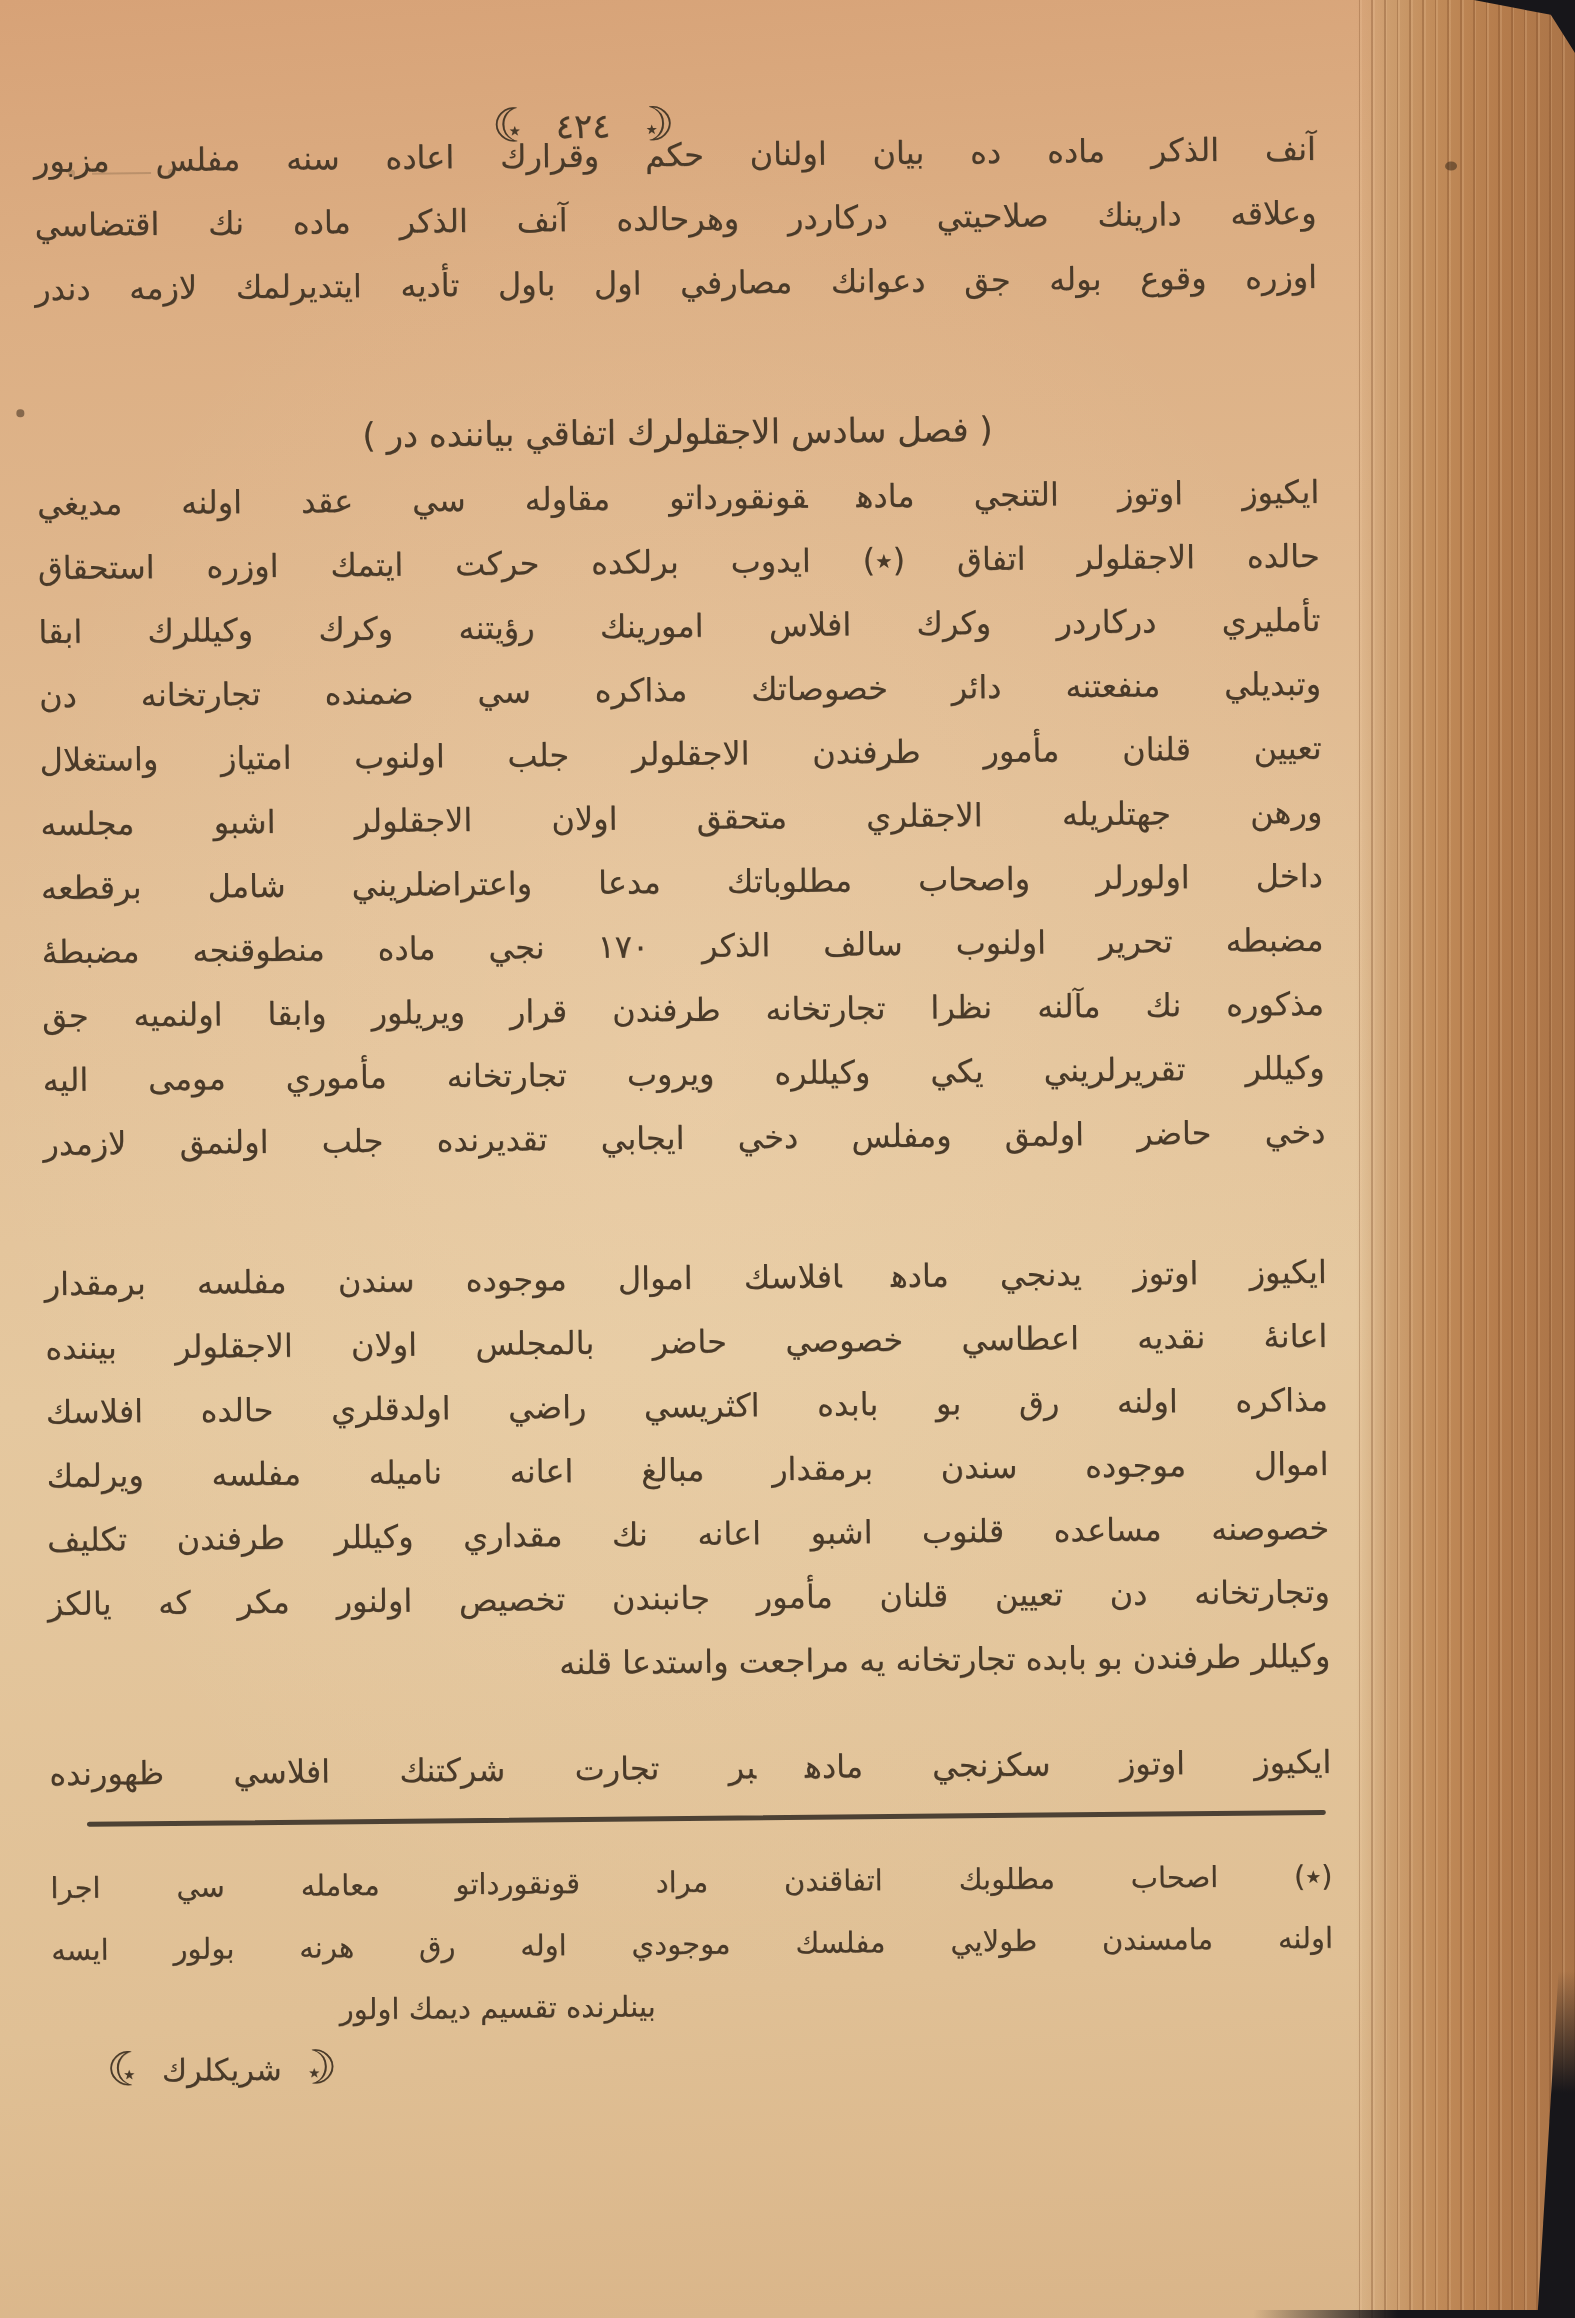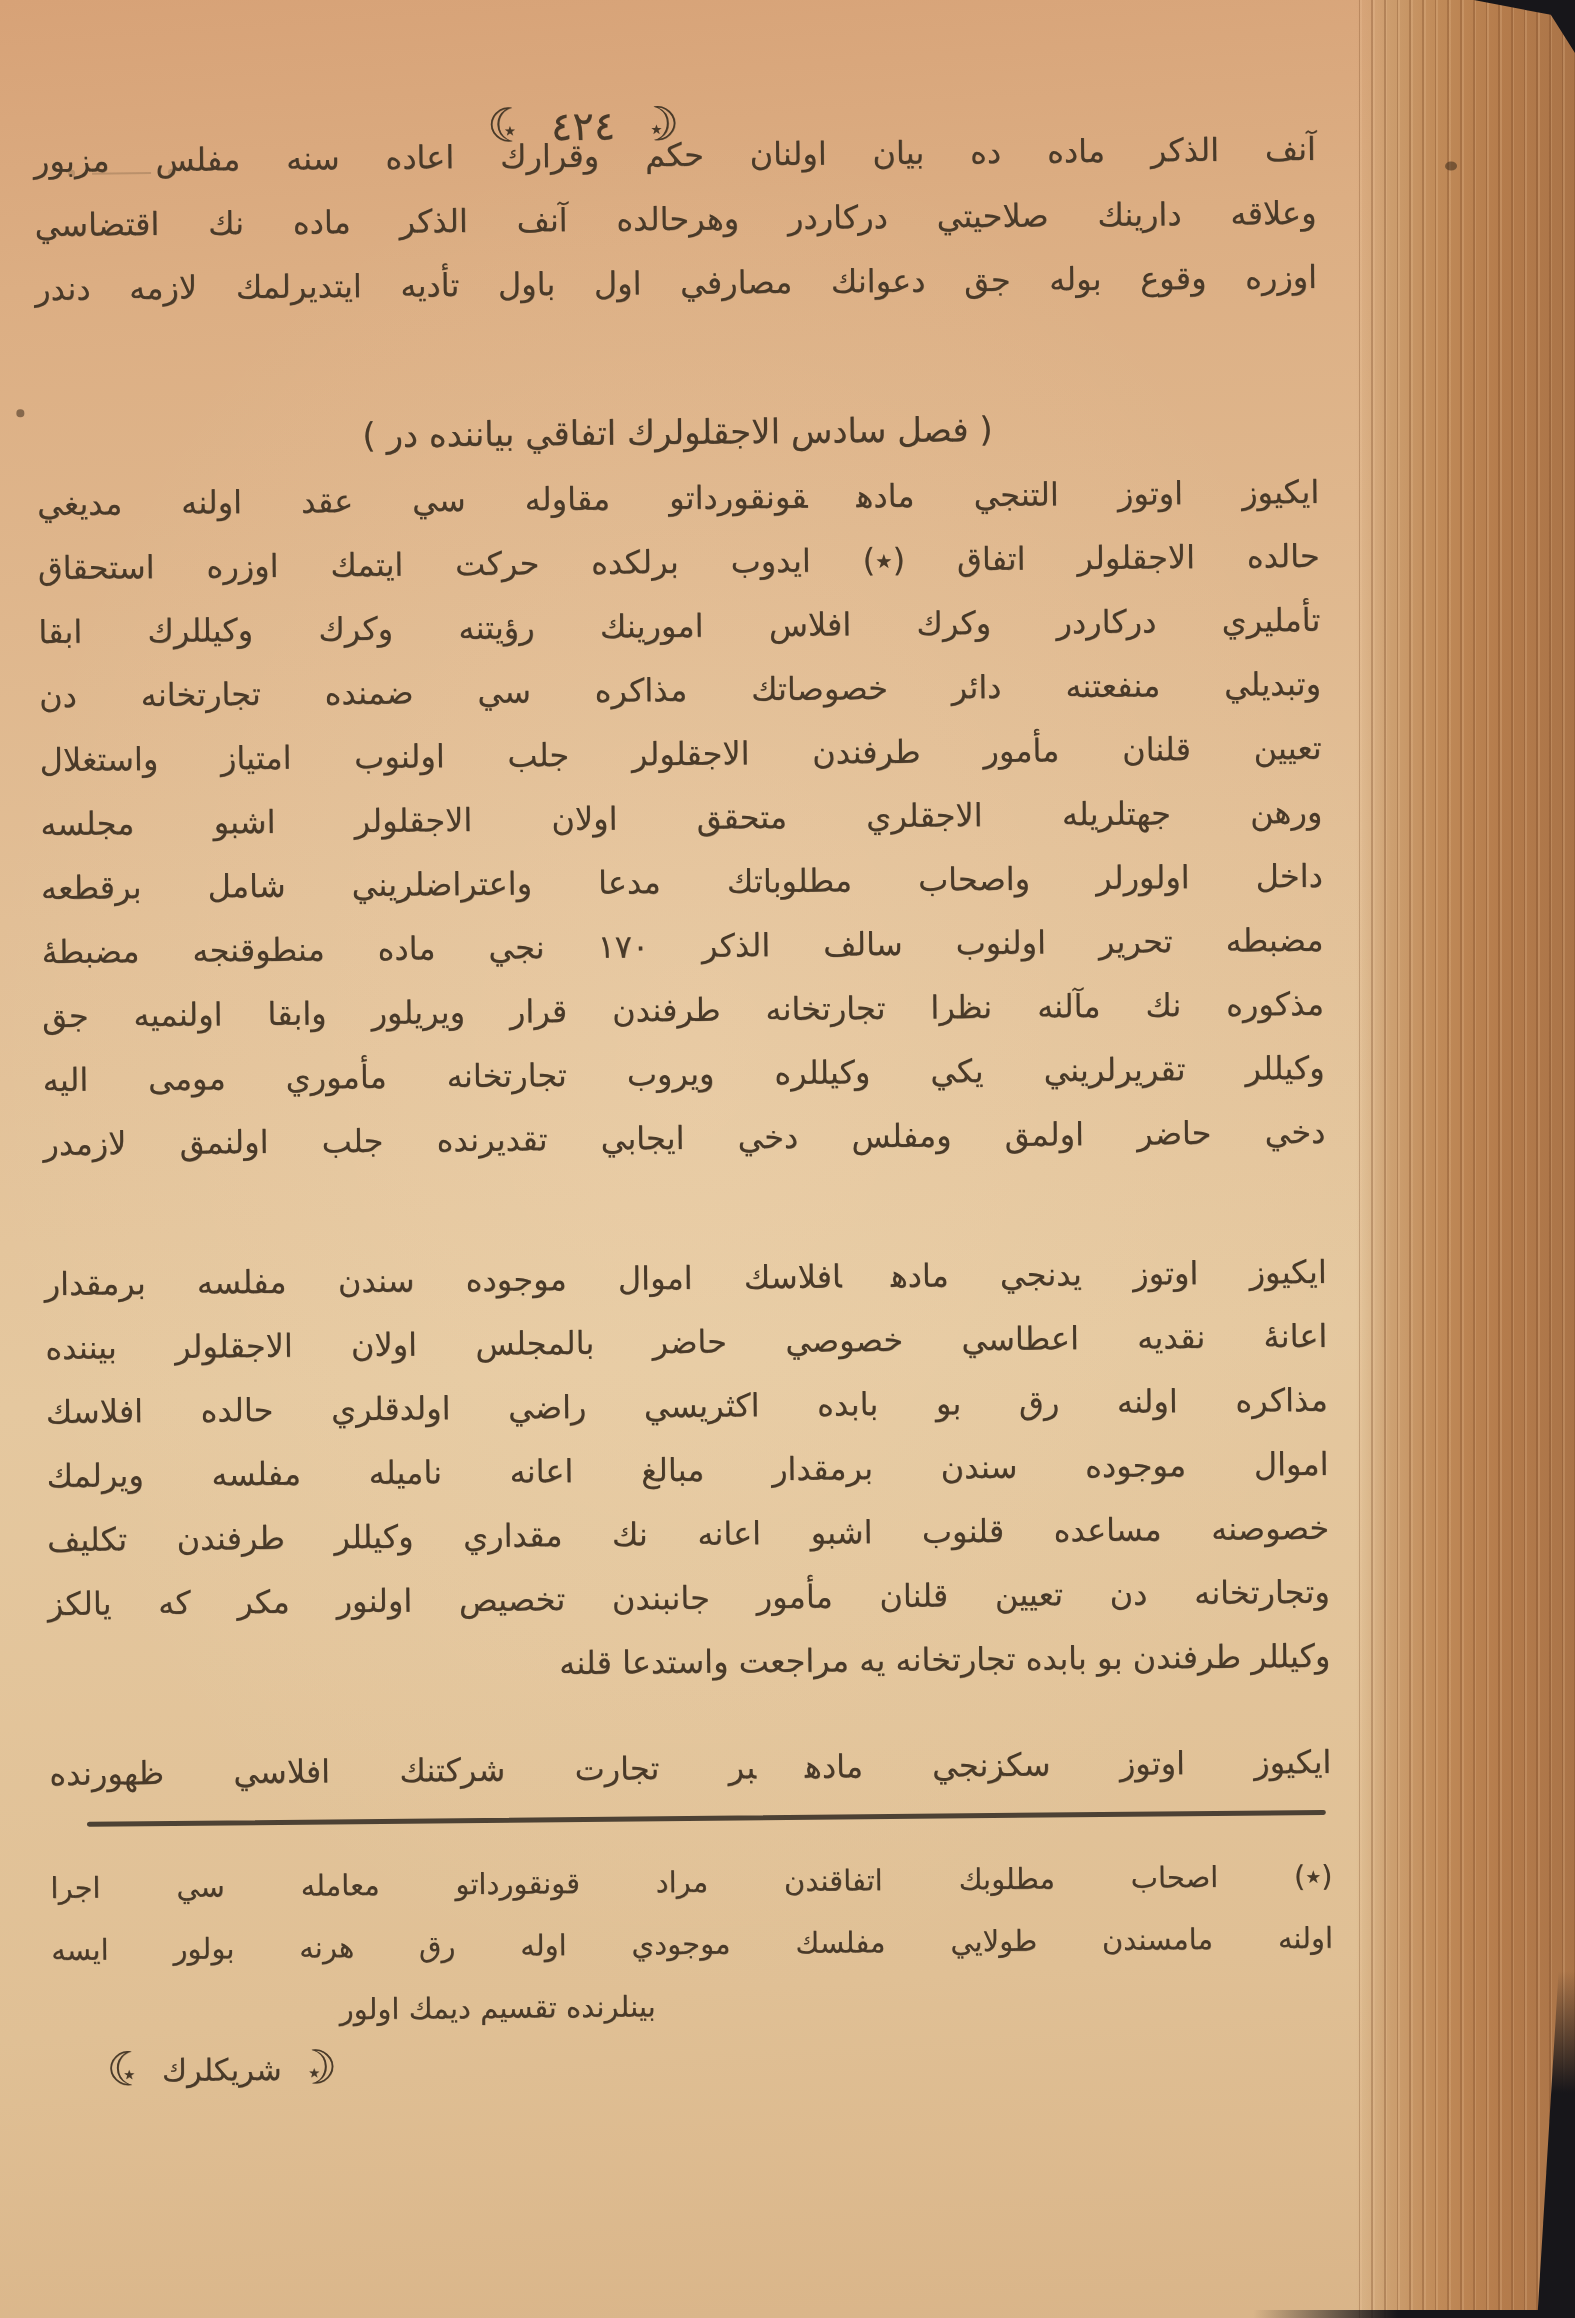--- a/index.html
+++ b/index.html
@@ -66,21 +66,21 @@
     position:absolute; left:81px; top:1815px; width:1239px; height:5.1px;
     background:#4c4134; border-radius:2.5px;
   }
   .p-foot { top:1853px; }
   
   .page-header {
     position:absolute; left:458px; top:95px; width:271px; height:59px;
     display:flex; align-items:center; justify-content:center; gap:22px;
     direction:rtl;
   }
-  .page-num { font-size:40px; line-height:59px; }
+  .page-num { font-size:34px; line-height:59px; }
   .orn { position:relative; width:42px; height:54px; display:inline-block; }
   .orn .cres { position:absolute; top:-1.7px; font-size:47px; line-height:54px; }
   .orn .ros  { position:absolute; top:17px; font-size:22px; }
   .orn-left  .cres { left:0; }
   .orn-left  .ros  { left:17px; }
   .orn-right .cres { right:0; }
   .orn-right .ros  { right:17px; }
   
   .catchword {
     position:absolute; left:98px; top:2035px; height:59px;

